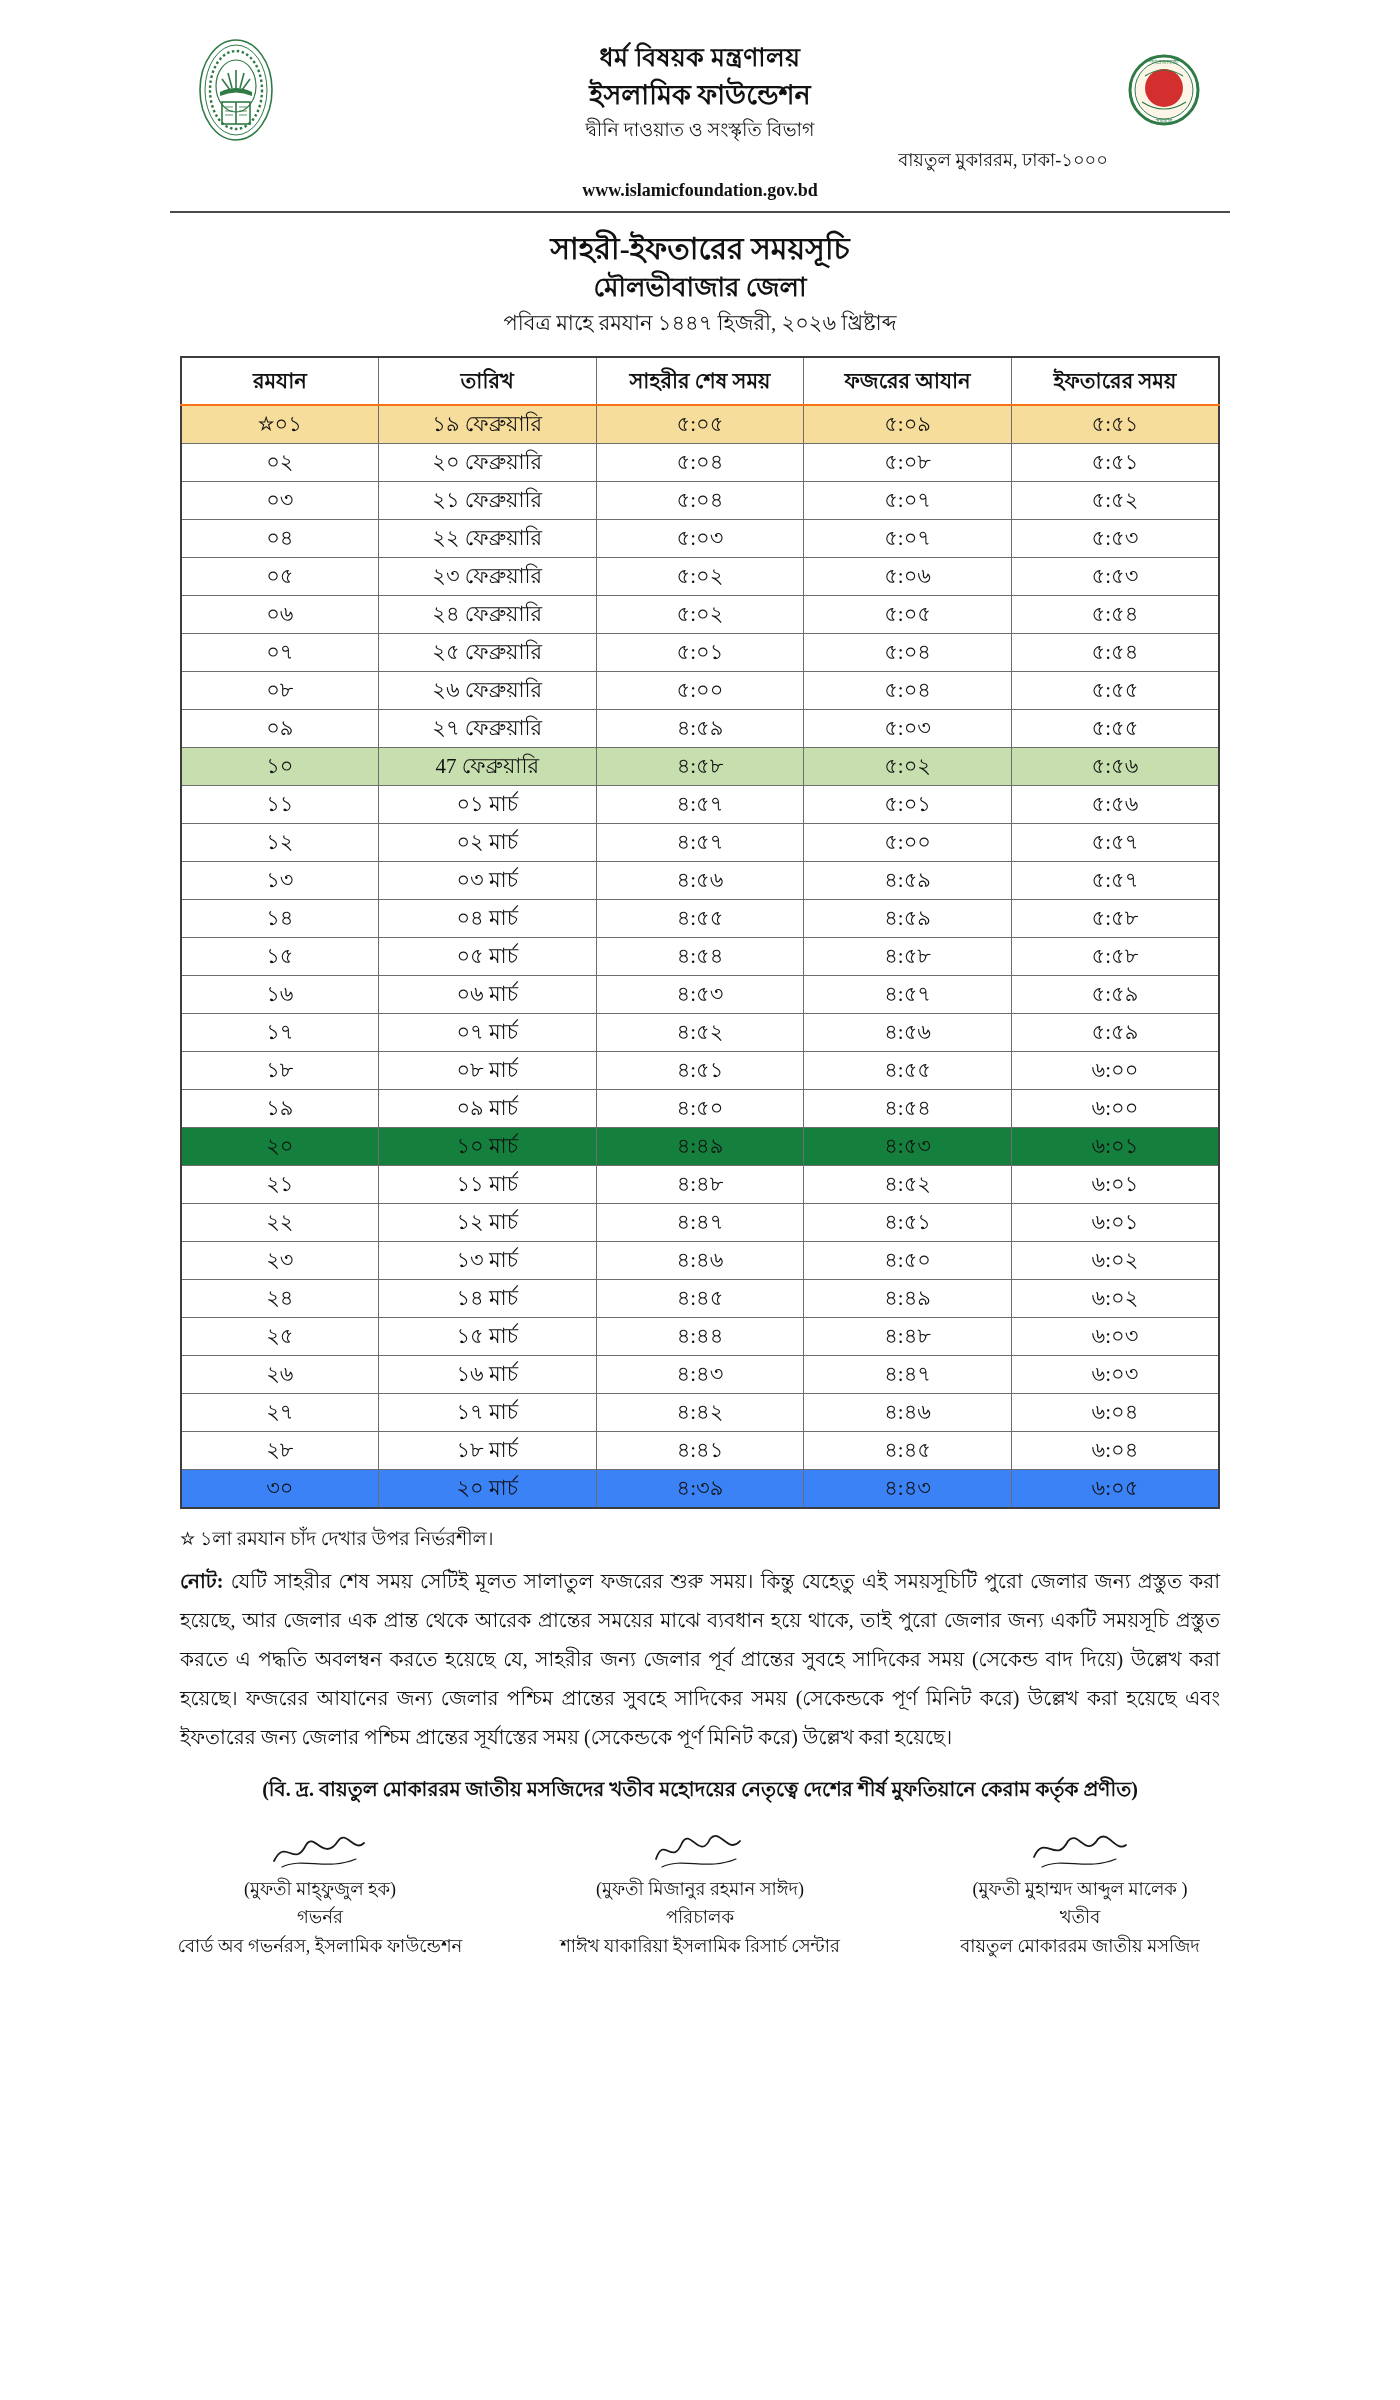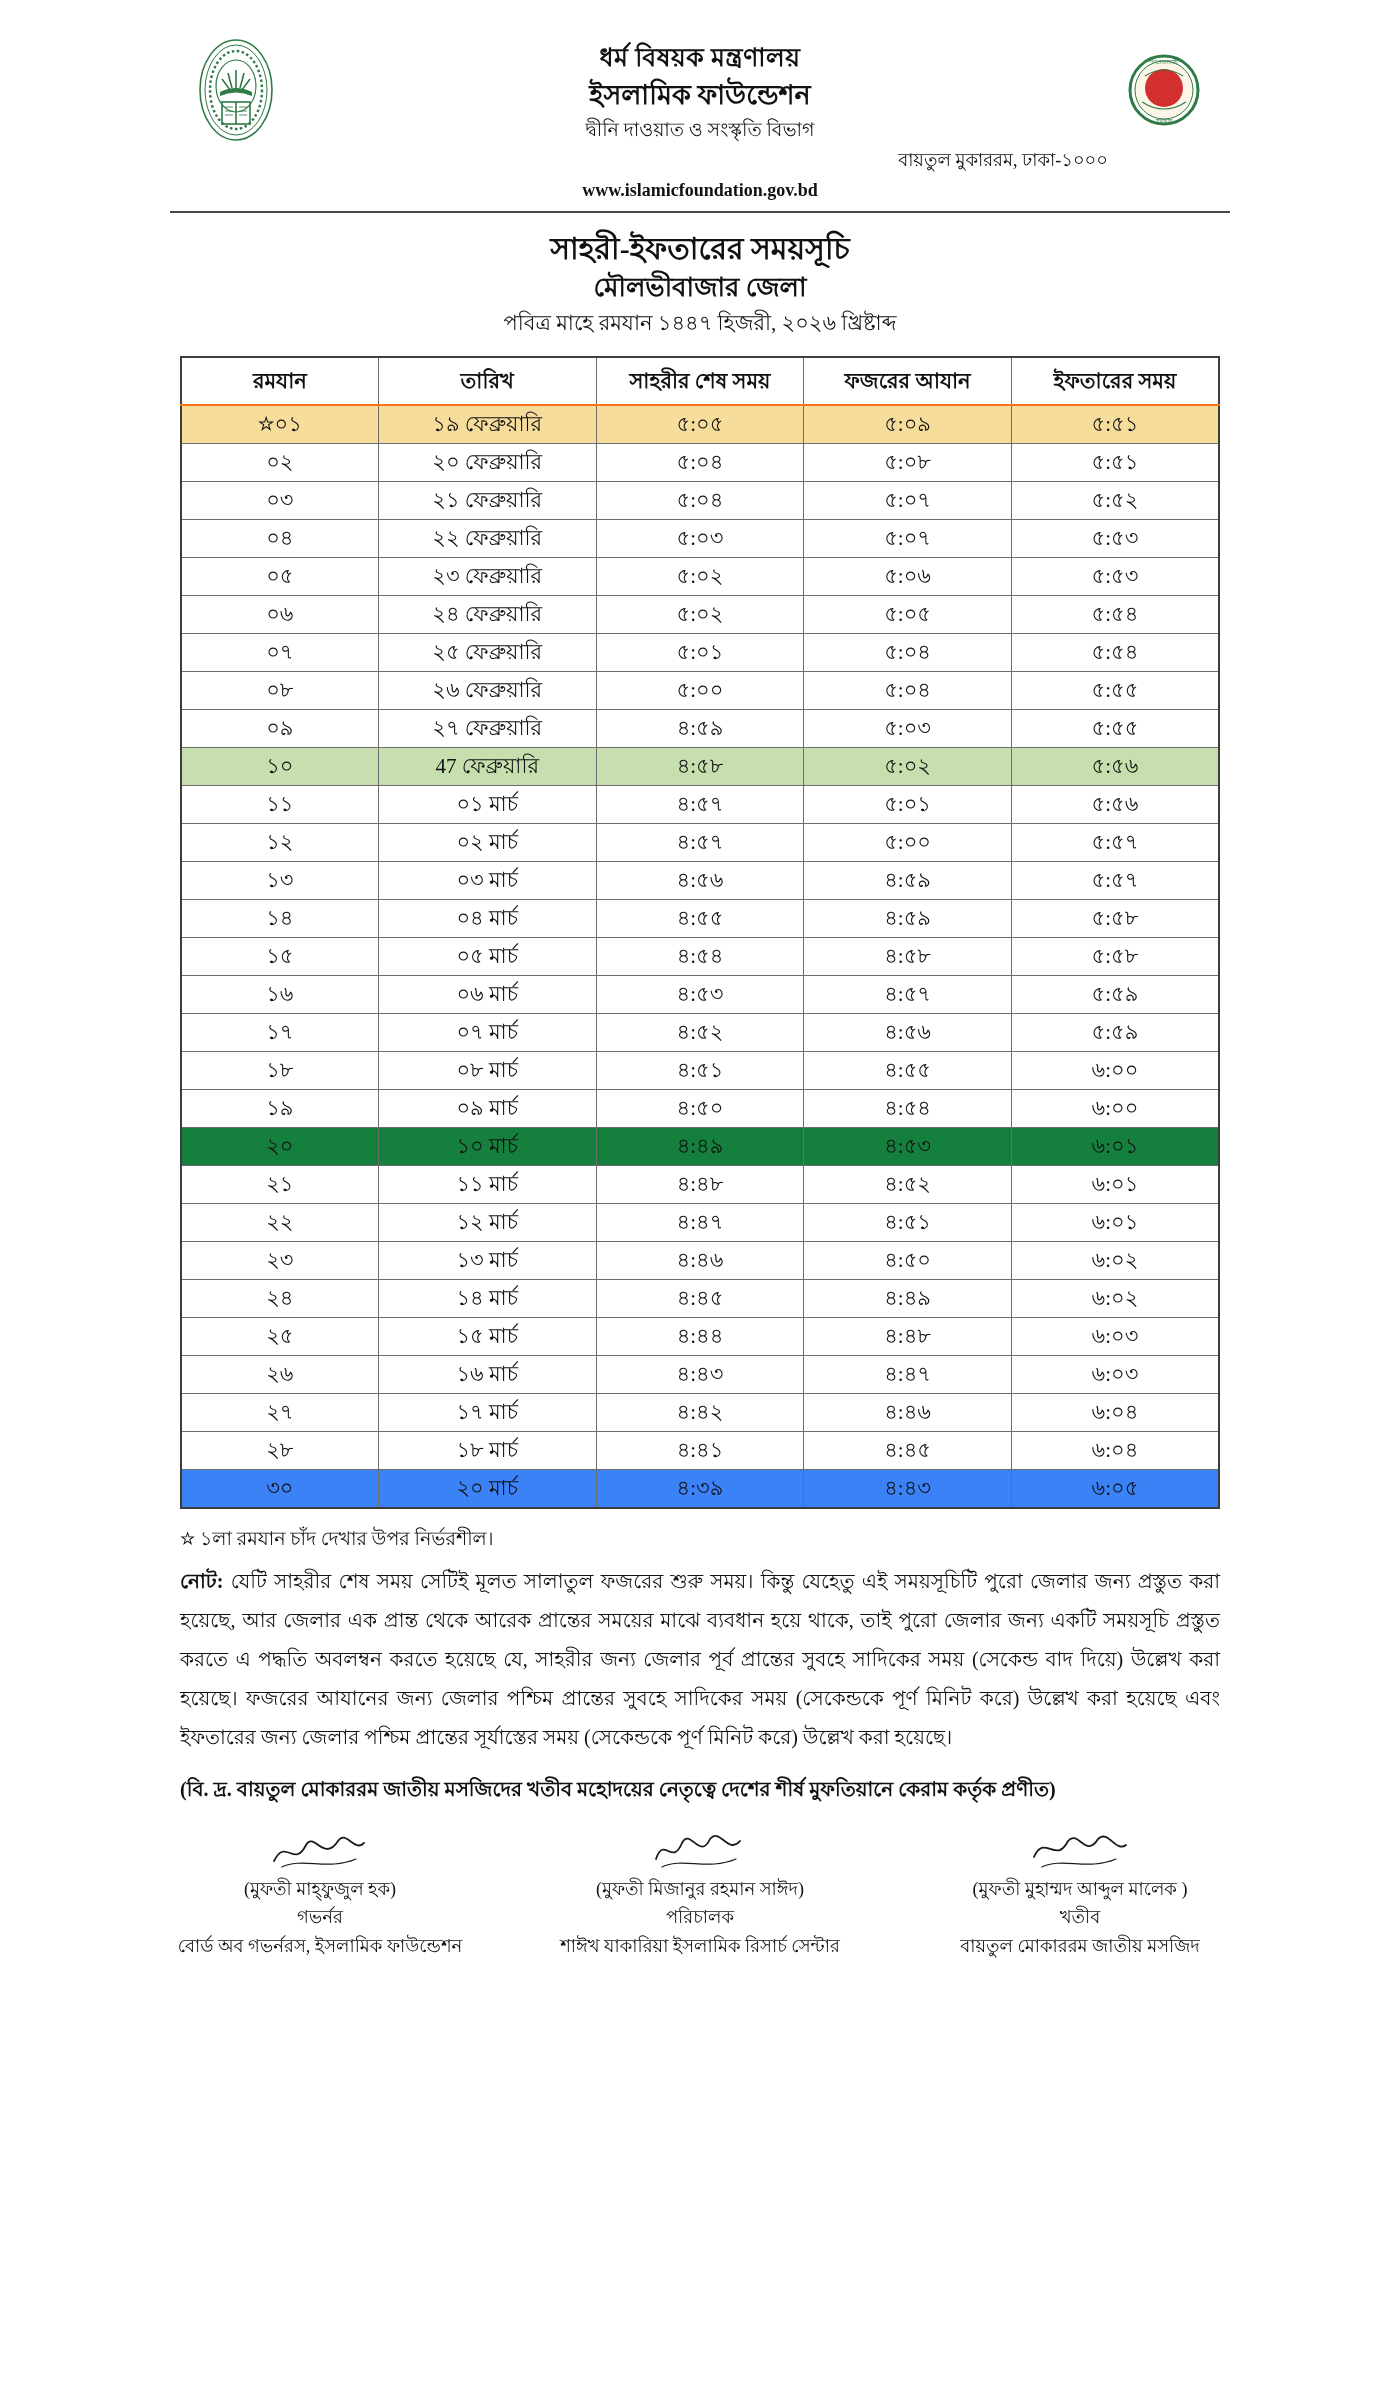--- a/index.html
+++ b/index.html
@@ -142,20 +142,21 @@
     line-height:1.7;
   }
   .note-body{
     font-size:20px;
     line-height:1.95;
     text-align:justify;
     margin-top:6px;
   }
   .note-body b{font-weight:bold;}
   .note-bd{
+    text-align:center;
     font-weight:bold;
     font-size:20px;
     margin-top:16px;
     line-height:1.6;
   }
 
   
   .signs{
     width:1100px;
     margin:22px auto 16px auto;

